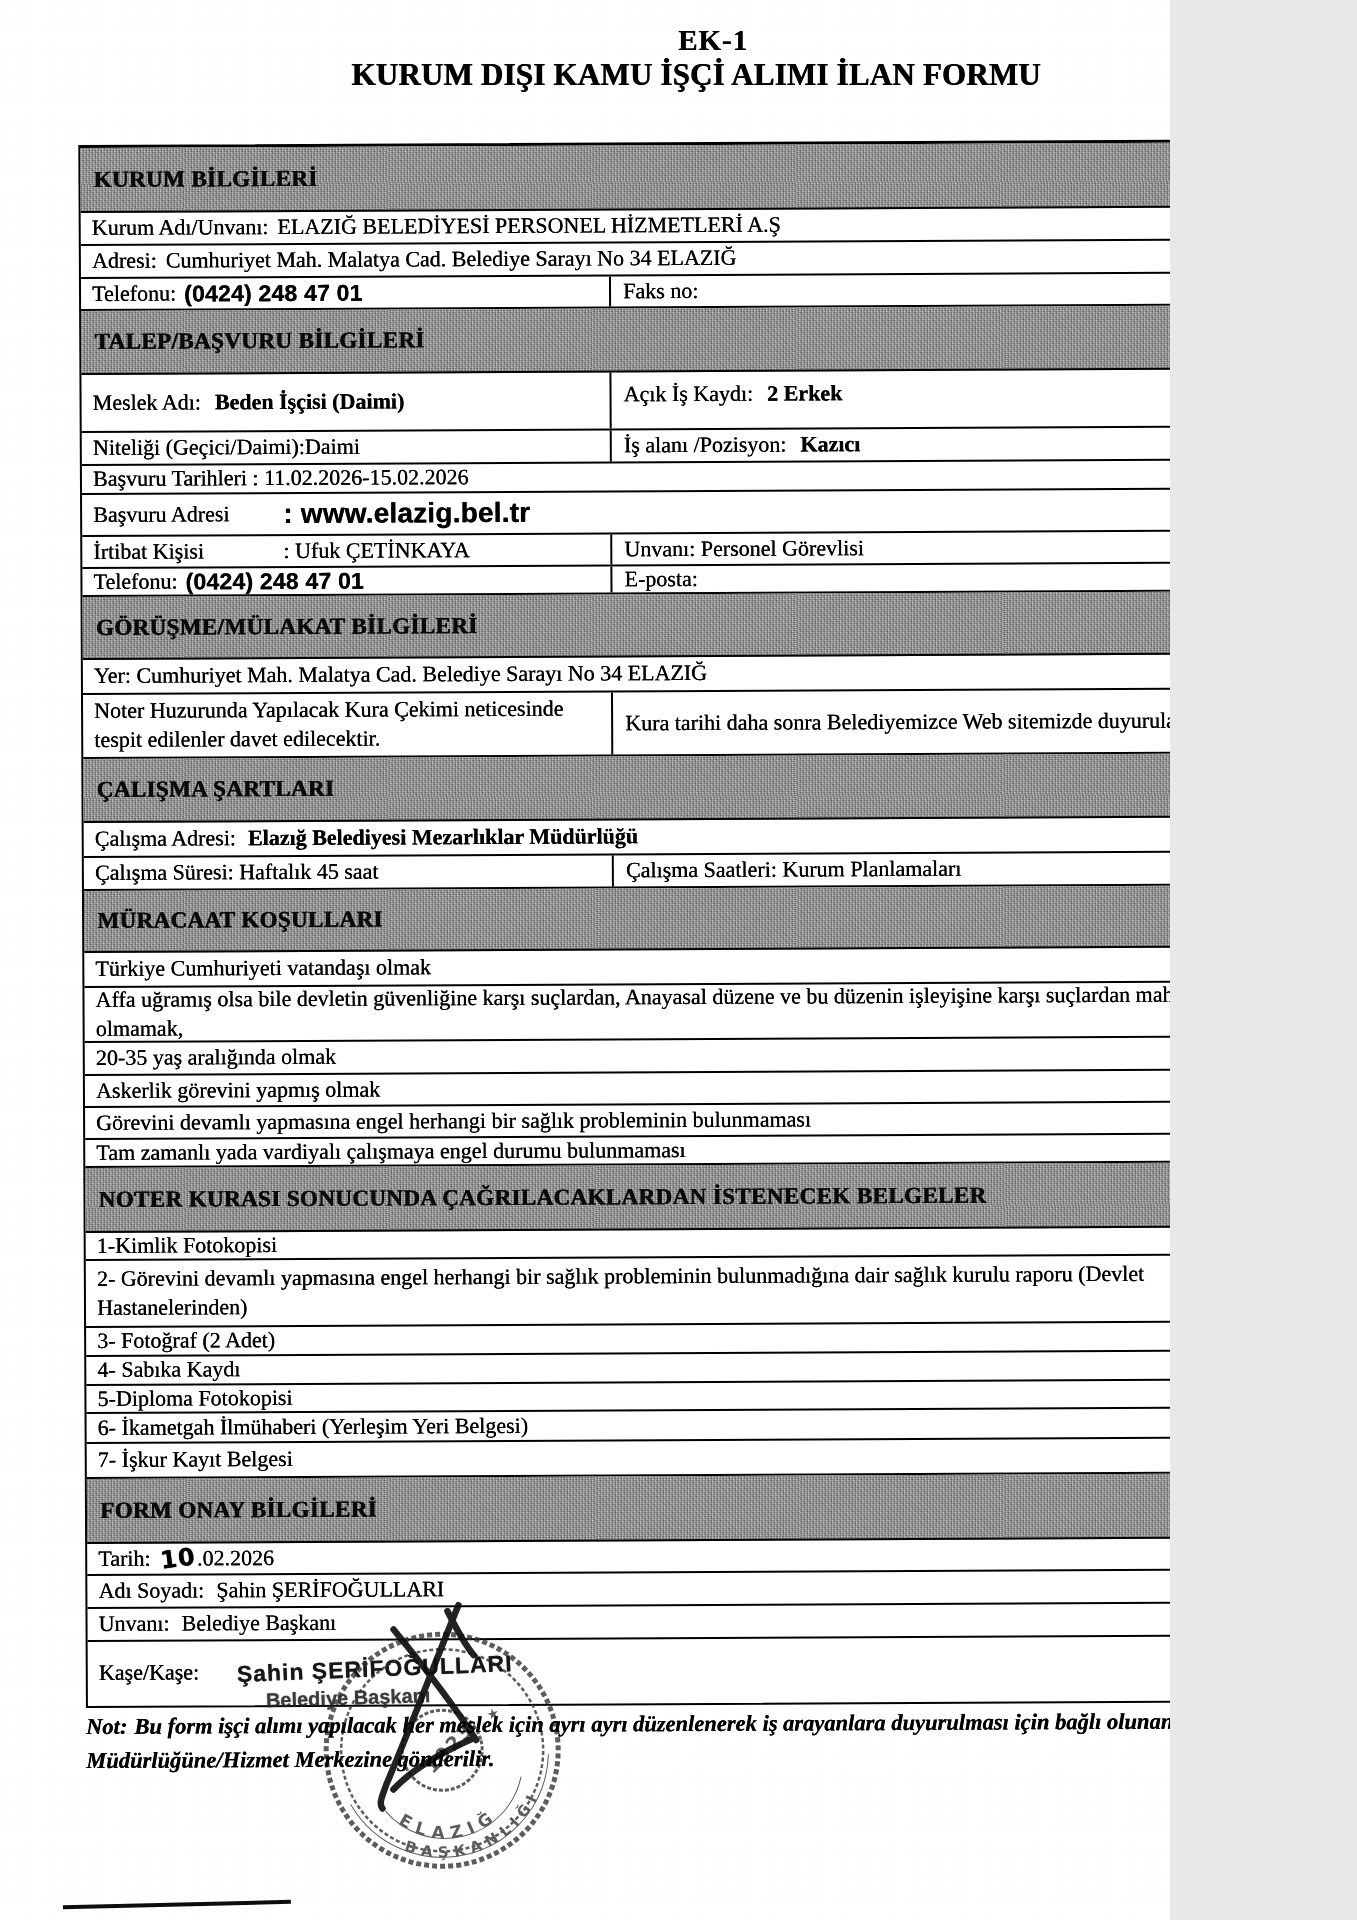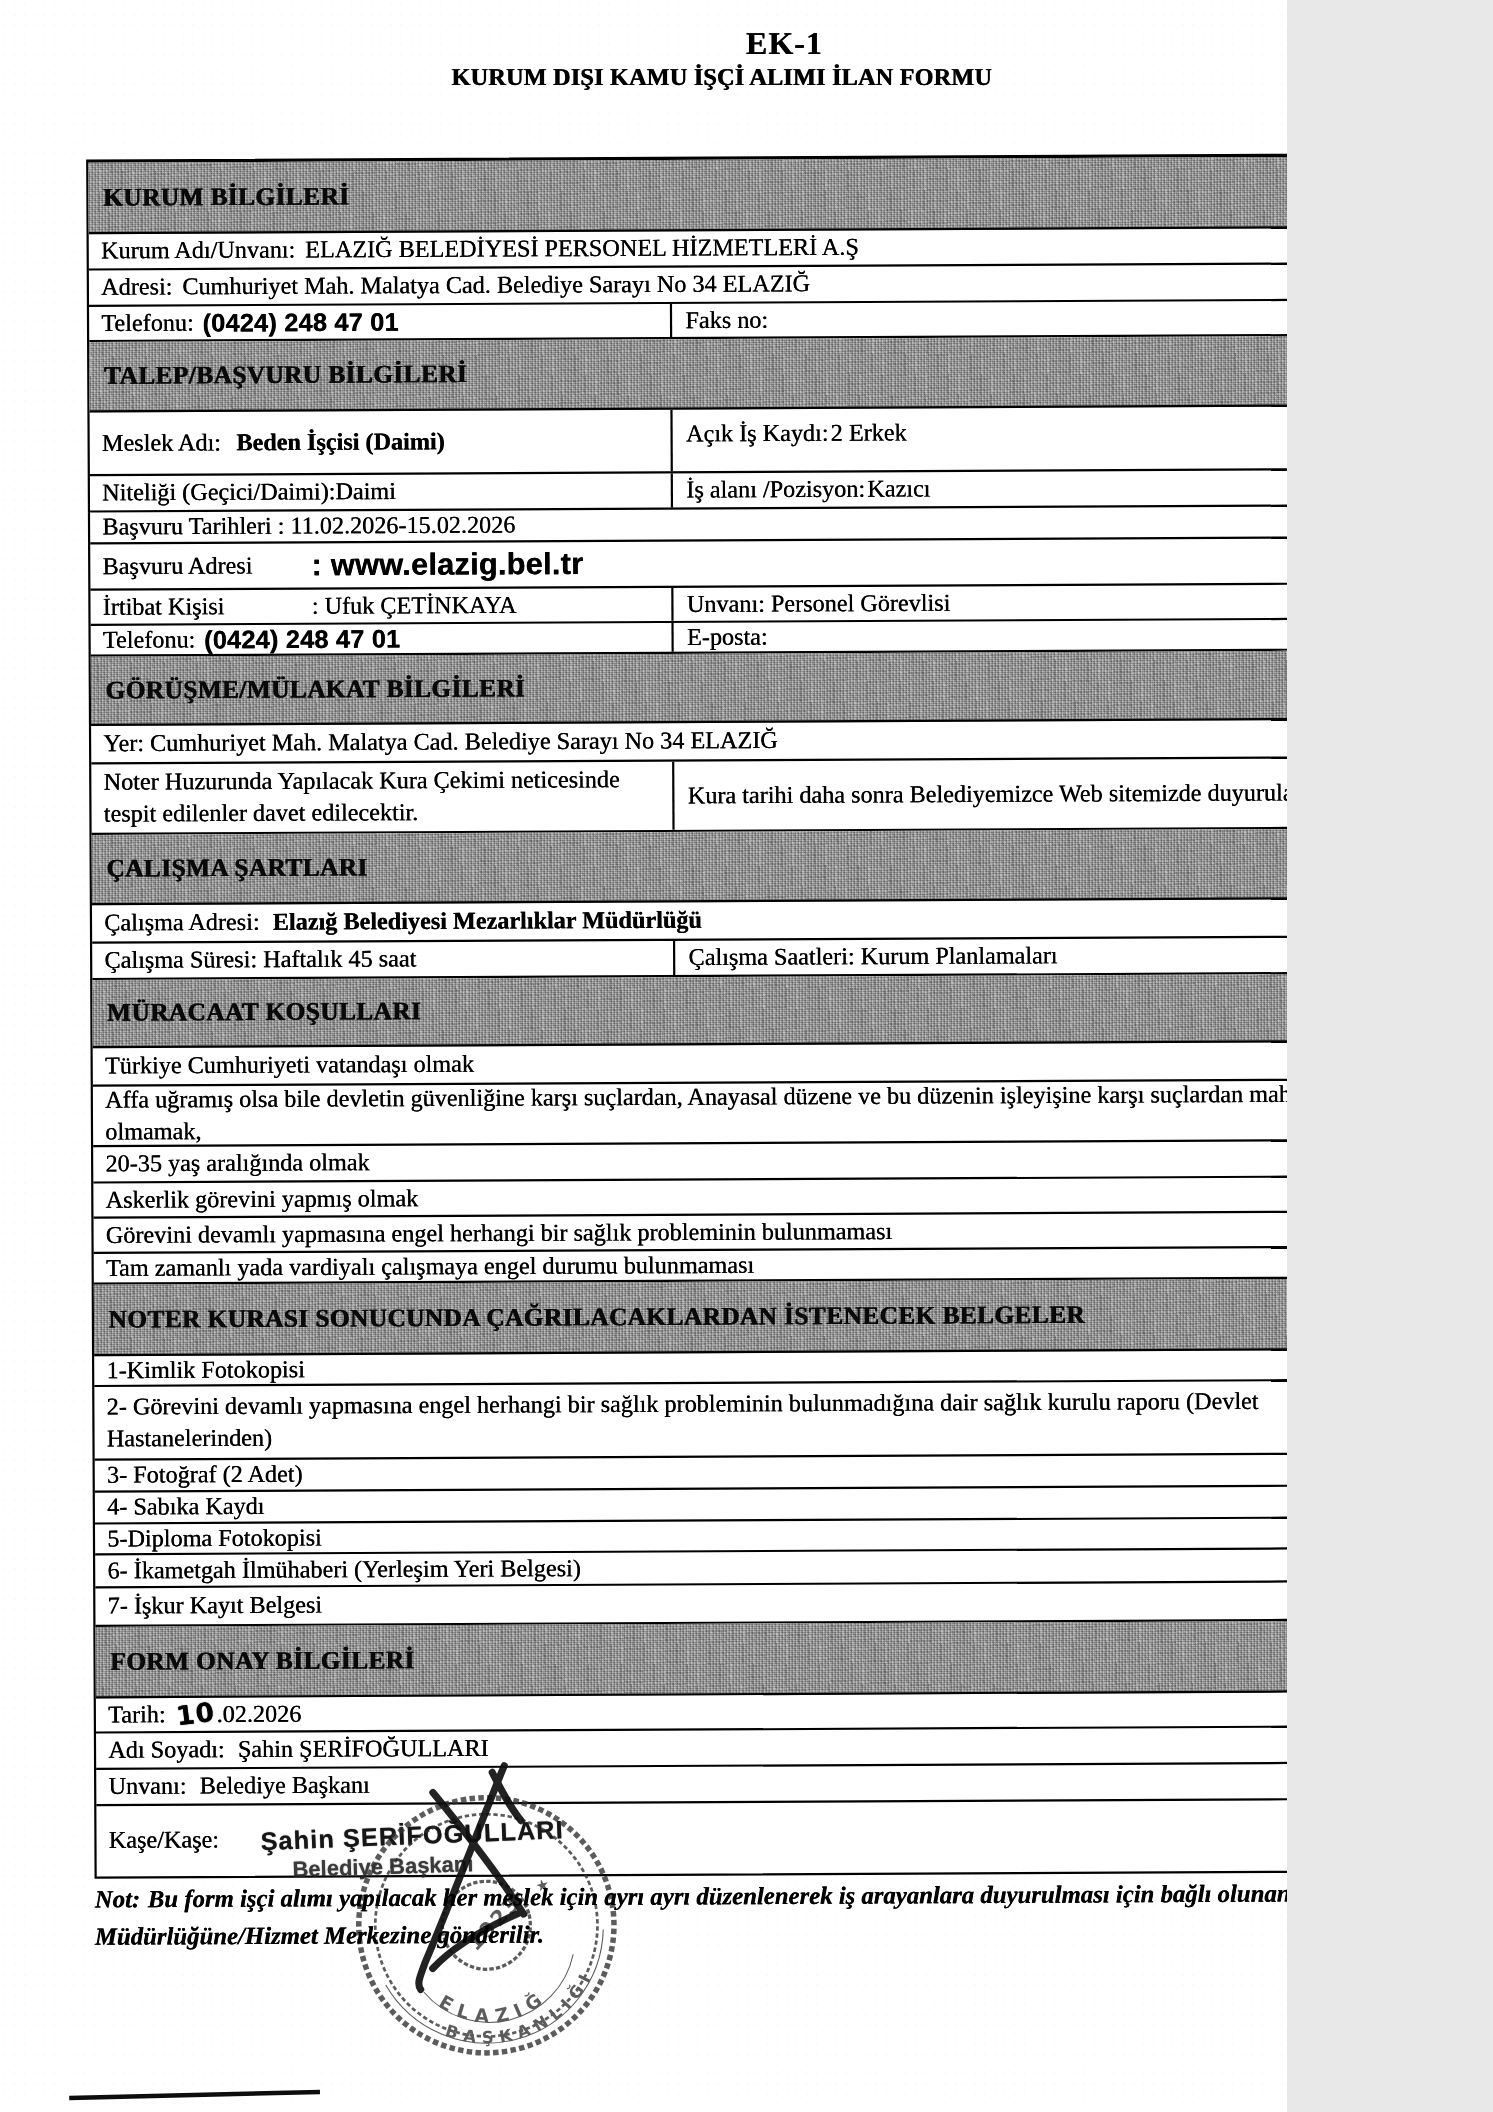--- a/index.html
+++ b/index.html
@@ -4,22 +4,22 @@
 <style>
   html,body{margin:0;padding:0;background:#e8e8e8;}
   .page{
     position:relative;width:1170px;height:1920px;background:#ffffff;
     font-family:"Liberation Serif", serif;color:#000;overflow:hidden;
     background-image:radial-gradient(rgba(0,0,0,.018) 1px, transparent 1px);
     background-size:9px 9px;
   }
   .doc-ek{position:absolute;top:24px;left:713px;transform:translateX(-50%);
     font-size:29px;font-weight:bold;letter-spacing:1px;text-shadow:.5px 0 0 #000;}
-  .doc-title{position:absolute;top:57px;left:656px;transform:translateX(-50%);
-    font-size:22px;font-weight:bold;white-space:nowrap;letter-spacing:.2px;text-shadow:.6px 0 0 #000;}
+  .doc-title{position:absolute;top:57px;left:696px;transform:translateX(-50%);
+    font-size:31px;font-weight:bold;white-space:nowrap;letter-spacing:.2px;text-shadow:.6px 0 0 #000;}
   .scanwrap{position:absolute;left:0;top:0;width:1357px;height:1920px;
     transform:rotate(-0.28deg);transform-origin:82px 900px;}
   .formtable{position:absolute;left:82px;top:145px;width:1156px;
     border:2.5px solid #000;border-top-width:3px;background:#fff;box-sizing:border-box;}
   .formtable *{box-sizing:border-box;}
   .band{
     height:64px;display:flex;align-items:center;padding-left:13px;
     font-weight:bold;font-size:23px;letter-spacing:.4px;color:#0a0a0a;
     border-bottom:2.5px solid #000;text-shadow:.7px 0 0 #000;
     background-color:#a6a6a6;
@@ -30,21 +30,21 @@
   }
   .r{display:flex;align-items:center;border-bottom:2.5px solid #000;
      font-size:22px;line-height:1.22;padding-left:11px;text-shadow:.35px 0 0 #000;}
   .r.nopad{padding-left:0;}
   .r:last-child{border-bottom:none;}
   .c1{flex:0 0 528px;display:flex;align-items:center;padding-left:11px;align-self:stretch;}
   .c2{flex:1;border-left:2.5px solid #000;display:flex;align-items:center;padding-left:12px;align-self:stretch;}
   .c2.topalign{align-items:flex-start;padding-top:9px;}
   .v{margin-left:9px;}
   .vb{margin-left:9px;font-weight:bold;}
-  .vb6{margin-left:2px;font-weight:normal;}
+  .vb6{margin-left:14px;font-weight:bold;}
   .sb{font-family:"Liberation Sans", sans-serif;font-weight:bold;font-size:23px;margin-left:8px;letter-spacing:.2px;}
   .url{font-family:"Liberation Sans", sans-serif;font-weight:bold;font-size:28px;letter-spacing:.2px;}
   .lbl190{display:inline-block;width:190px;}
   .wrap2{line-height:1.3;}
   .hand{font-family:"DejaVu Sans", sans-serif;font-weight:bold;display:inline-block;
     transform:rotate(-7deg) translateY(1px);margin:0 1px 0 10px;font-size:24px;
     letter-spacing:1px;text-shadow:0 0 1px #000;}
   .note{position:absolute;left:82px;top:1710px;width:1252px;
     font-style:italic;font-weight:bold;font-size:22.5px;line-height:1.5;text-shadow:.3px 0 0 #000;}
   .note .lead{margin-right:7px;}

